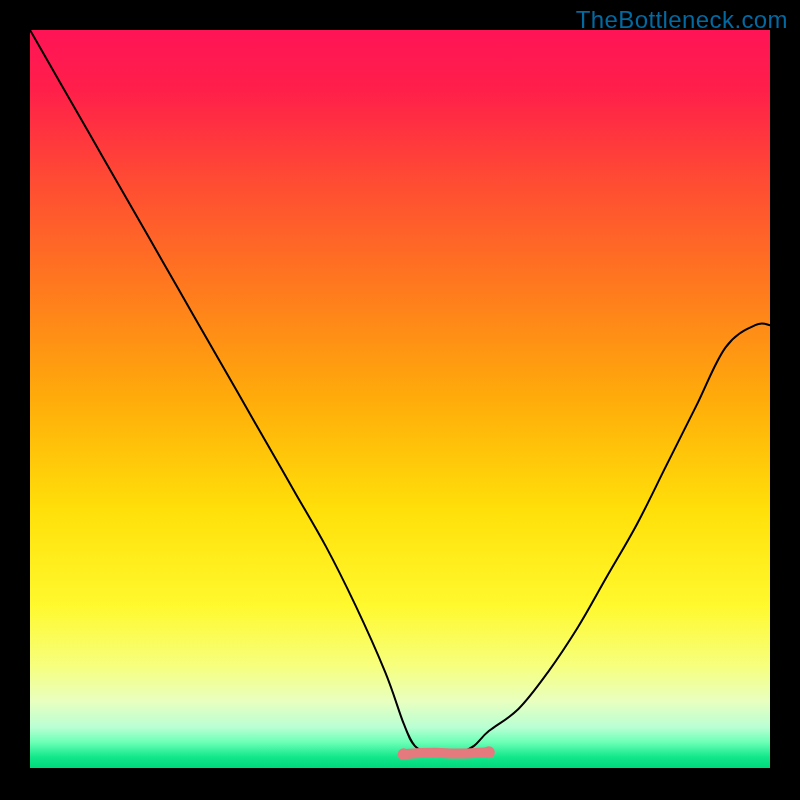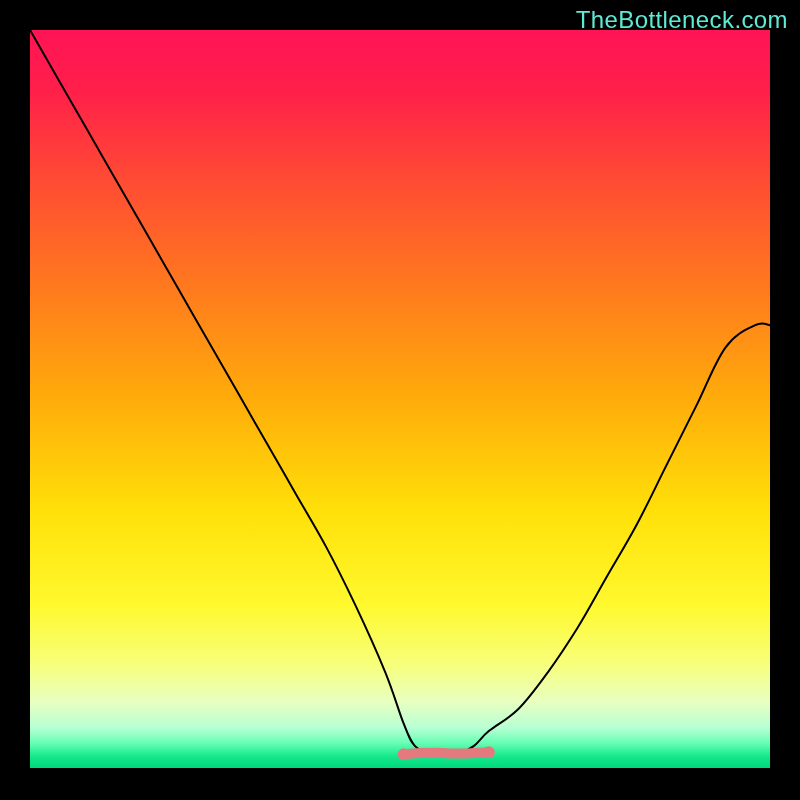--- a/index.html
+++ b/index.html
@@ -14,21 +14,21 @@
   .frame {
     position: relative;
     width: 800px;
     height: 800px;
     background: #000;
   }
   .watermark {
     position: absolute;
     top: 6px;
     right: 12px;
-    color: #5eead4;
+    color: #0369a1;
     font-size: 24px;
     font-weight: 400;
     letter-spacing: 0.4px;
     z-index: 3;
   }
   svg.plot {
     position: absolute;
     top: 0;
     left: 0;
   }

